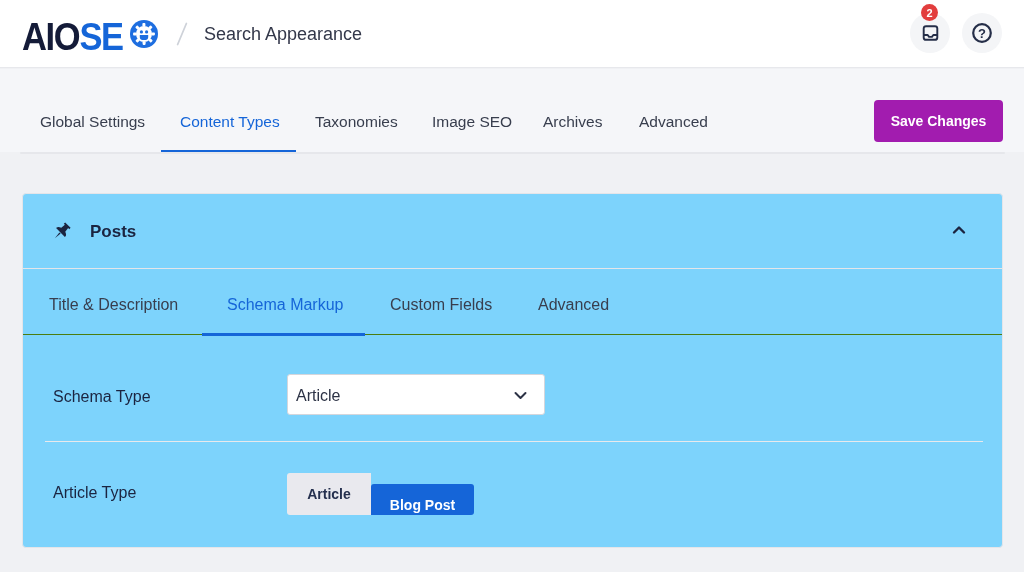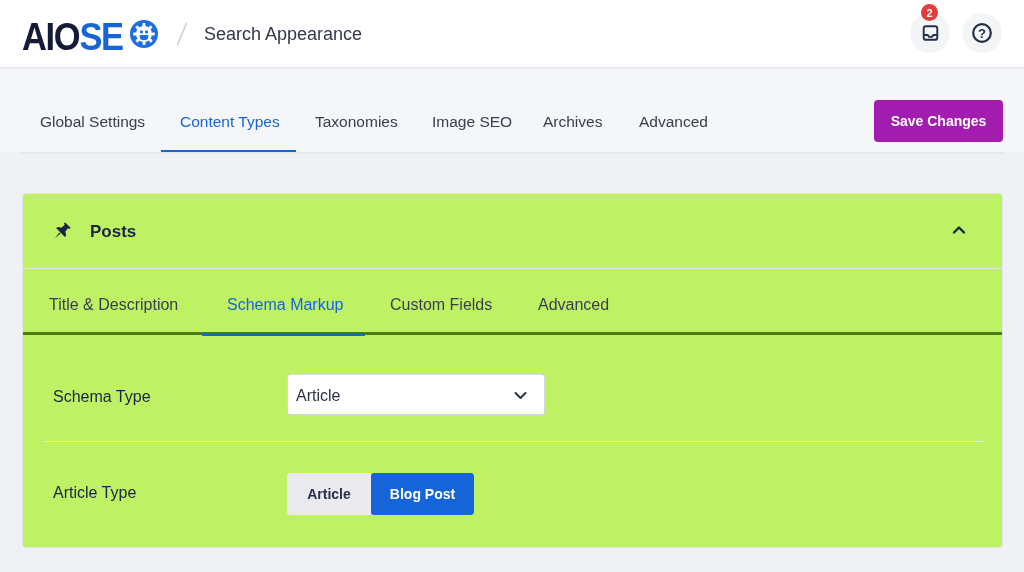--- a/index.html
+++ b/index.html
@@ -20,28 +20,28 @@
 
   
   #tabstrip { position:absolute; left:0; top:69px; width:1024px; height:83px; background:#f5f6f9; }
   #tabdivider { position:absolute; left:20px; top:152px; width:985px; height:2px; background:#e6e7eb; border-radius:1px; }
   .mtab { position:absolute; top:12px; height:82px; display:flex; align-items:center; font-size:15.5px; color:#383e4e; }
   .mtab.active { color:#1565d8; }
   #munderline { position:absolute; left:161px; top:81px; width:135px; height:3px; background:#1565d8; }
   #savebtn { position:absolute; left:874px; top:100px; width:129px; height:42px; background:#a21caf; border-radius:4px; color:#ffffff; font-size:14px; font-weight:bold; display:flex; align-items:center; justify-content:center; }
 
   
-  #card { position:absolute; left:22px; top:193px; width:981px; height:355px; background:#bef264; border:1px solid #e4e5e9; border-radius:4px; }
+  #card { position:absolute; left:22px; top:193px; width:981px; height:355px; background:#7dd3fc; border:1px solid #e4e5e9; border-radius:4px; }
   #cardhead { position:absolute; left:0; top:0; width:100%; height:75px; border-bottom:1px solid #e4e5e9; }
   #postslabel { position:absolute; left:67px; top:0; height:75px; display:flex; align-items:center; font-size:17px; font-weight:bold; color:#1b2440; }
   #pinicon { position:absolute; left:27px; top:26px; }
   #chevup { position:absolute; left:929px; top:31px; }
 
   
-  #subtabs { position:absolute; left:0; top:75px; width:100%; height:66px; border-bottom:3px solid #4d7c0f; }
+  #subtabs { position:absolute; left:0; top:75px; width:100%; height:66px; border-bottom:1px solid #4d7c0f; }
   .stab { position:absolute; top:3px; height:66px; display:flex; align-items:center; font-size:16px; color:#383e4e; }
   .stab.active { color:#1565d8; }
   #sunderline { position:absolute; left:179px; top:139px; width:163px; height:3px; background:#1565d8; }
 
   
   .flabel { position:absolute; left:30px; font-size:16px; font-weight:normal; color:#1b2440; }
   #schemalabel { top:194px; }
   #articlelabel { top:290px; }
   #select { position:absolute; left:264px; top:180px; width:258px; height:41px; background:#fff; border:1px solid #d4d6dc; border-radius:3px; display:flex; align-items:center; font-size:16px; color:#2c3245; padding-left:8px; padding-top:3px; }
   #select svg { position:absolute; right:17px; top:16px; }
@@ -131,16 +131,16 @@
     <div class="flabel" id="schemalabel">Schema Type</div>
     <div id="select">Article
       <svg width="13" height="9" viewBox="0 0 13 9" fill="none">
           <path d="M1.5 2 L6.5 7 L11.5 2" stroke="#2c3245" stroke-width="2" stroke-linecap="round" stroke-linejoin="round"></path>
         </svg>
     </div>
     <div id="rowdivider"></div>
     <div class="flabel" id="articlelabel">Article Type</div>
     <div id="btngroup">
       <div class="gbtn" style="width:84px;">Article</div>
-      <div class="gbtn blue" style="width:103px;">Blog Post</div>
+      <div class="gbtn blue" style="width:103px;margin-top:11px;">Blog Post</div>
     </div>
   </div>
 </div>
 
 </body></html>

